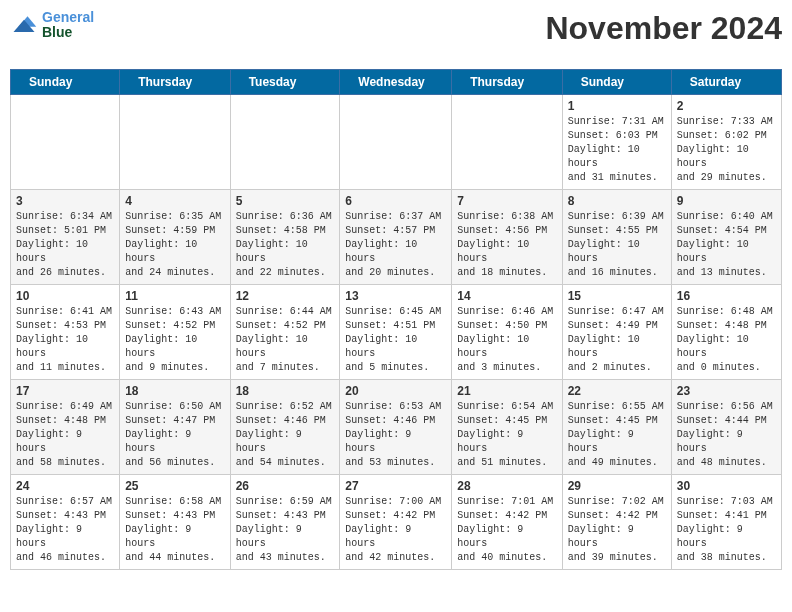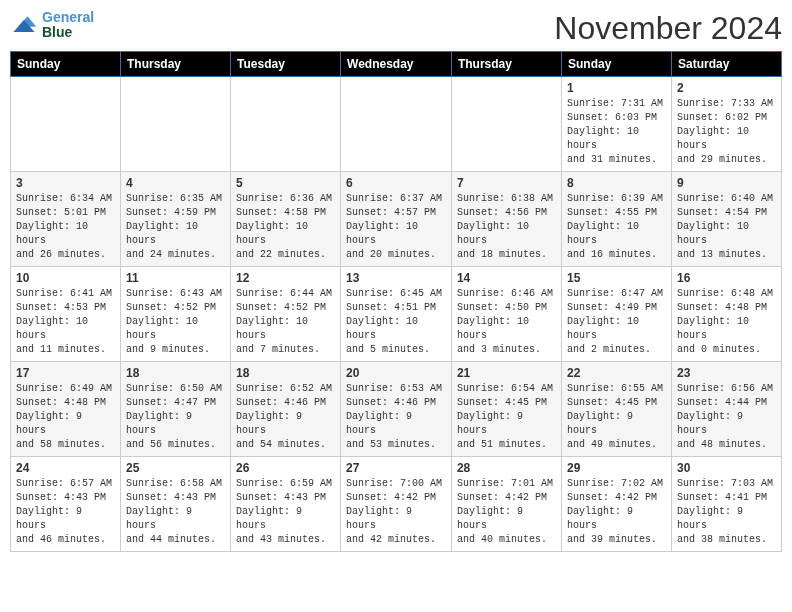--- a/index.html
+++ b/index.html
@@ -7,58 +7,58 @@
       font-family: Arial, sans-serif;
       background: #fff;
       width: 792px;
       min-height: 612px;
       padding: 10px;
     }
     .header {
       display: flex;
       justify-content: space-between;
       align-items: flex-start;
-      margin-bottom: 4px;
+      margin-bottom: 22px;
     }
     .logo {
       display: flex;
       align-items: center;
       gap: 4px;
     }
     .logo-text {
       font-size: 14px;
       font-weight: bold;
       line-height: 1.1;
     }
     .logo-text span { color: #4a90d9; }
     .logo-icon {
       width: 28px;
       height: 28px;
     }
     .title-block { text-align: right; }
     .month-title {
       font-size: 32px;
-      font-weight: normal;
+      font-weight: bold;
       color: #333;
     }
     .location {
       font-size: 14px;
       color: #555;
     }
     .calendar {
       width: 100%;
       border-collapse: collapse;
       border: 1px solid #ccc;
     }
     .calendar th {
-      background: #000000;
+      background: #0369a1;
       color: #fff;
       font-size: 12px;
       font-weight: bold;
-      padding: 5px 6px;
+      padding: 5px 18px;
       text-align: left;
       border: 1px solid #3a6da5;
     }
     .calendar td {
       vertical-align: top;
       border: 1px solid #ccc;
       padding: 4px 5px;
       width: 113px;
       min-height: 80px;
       font-size: 10px;

